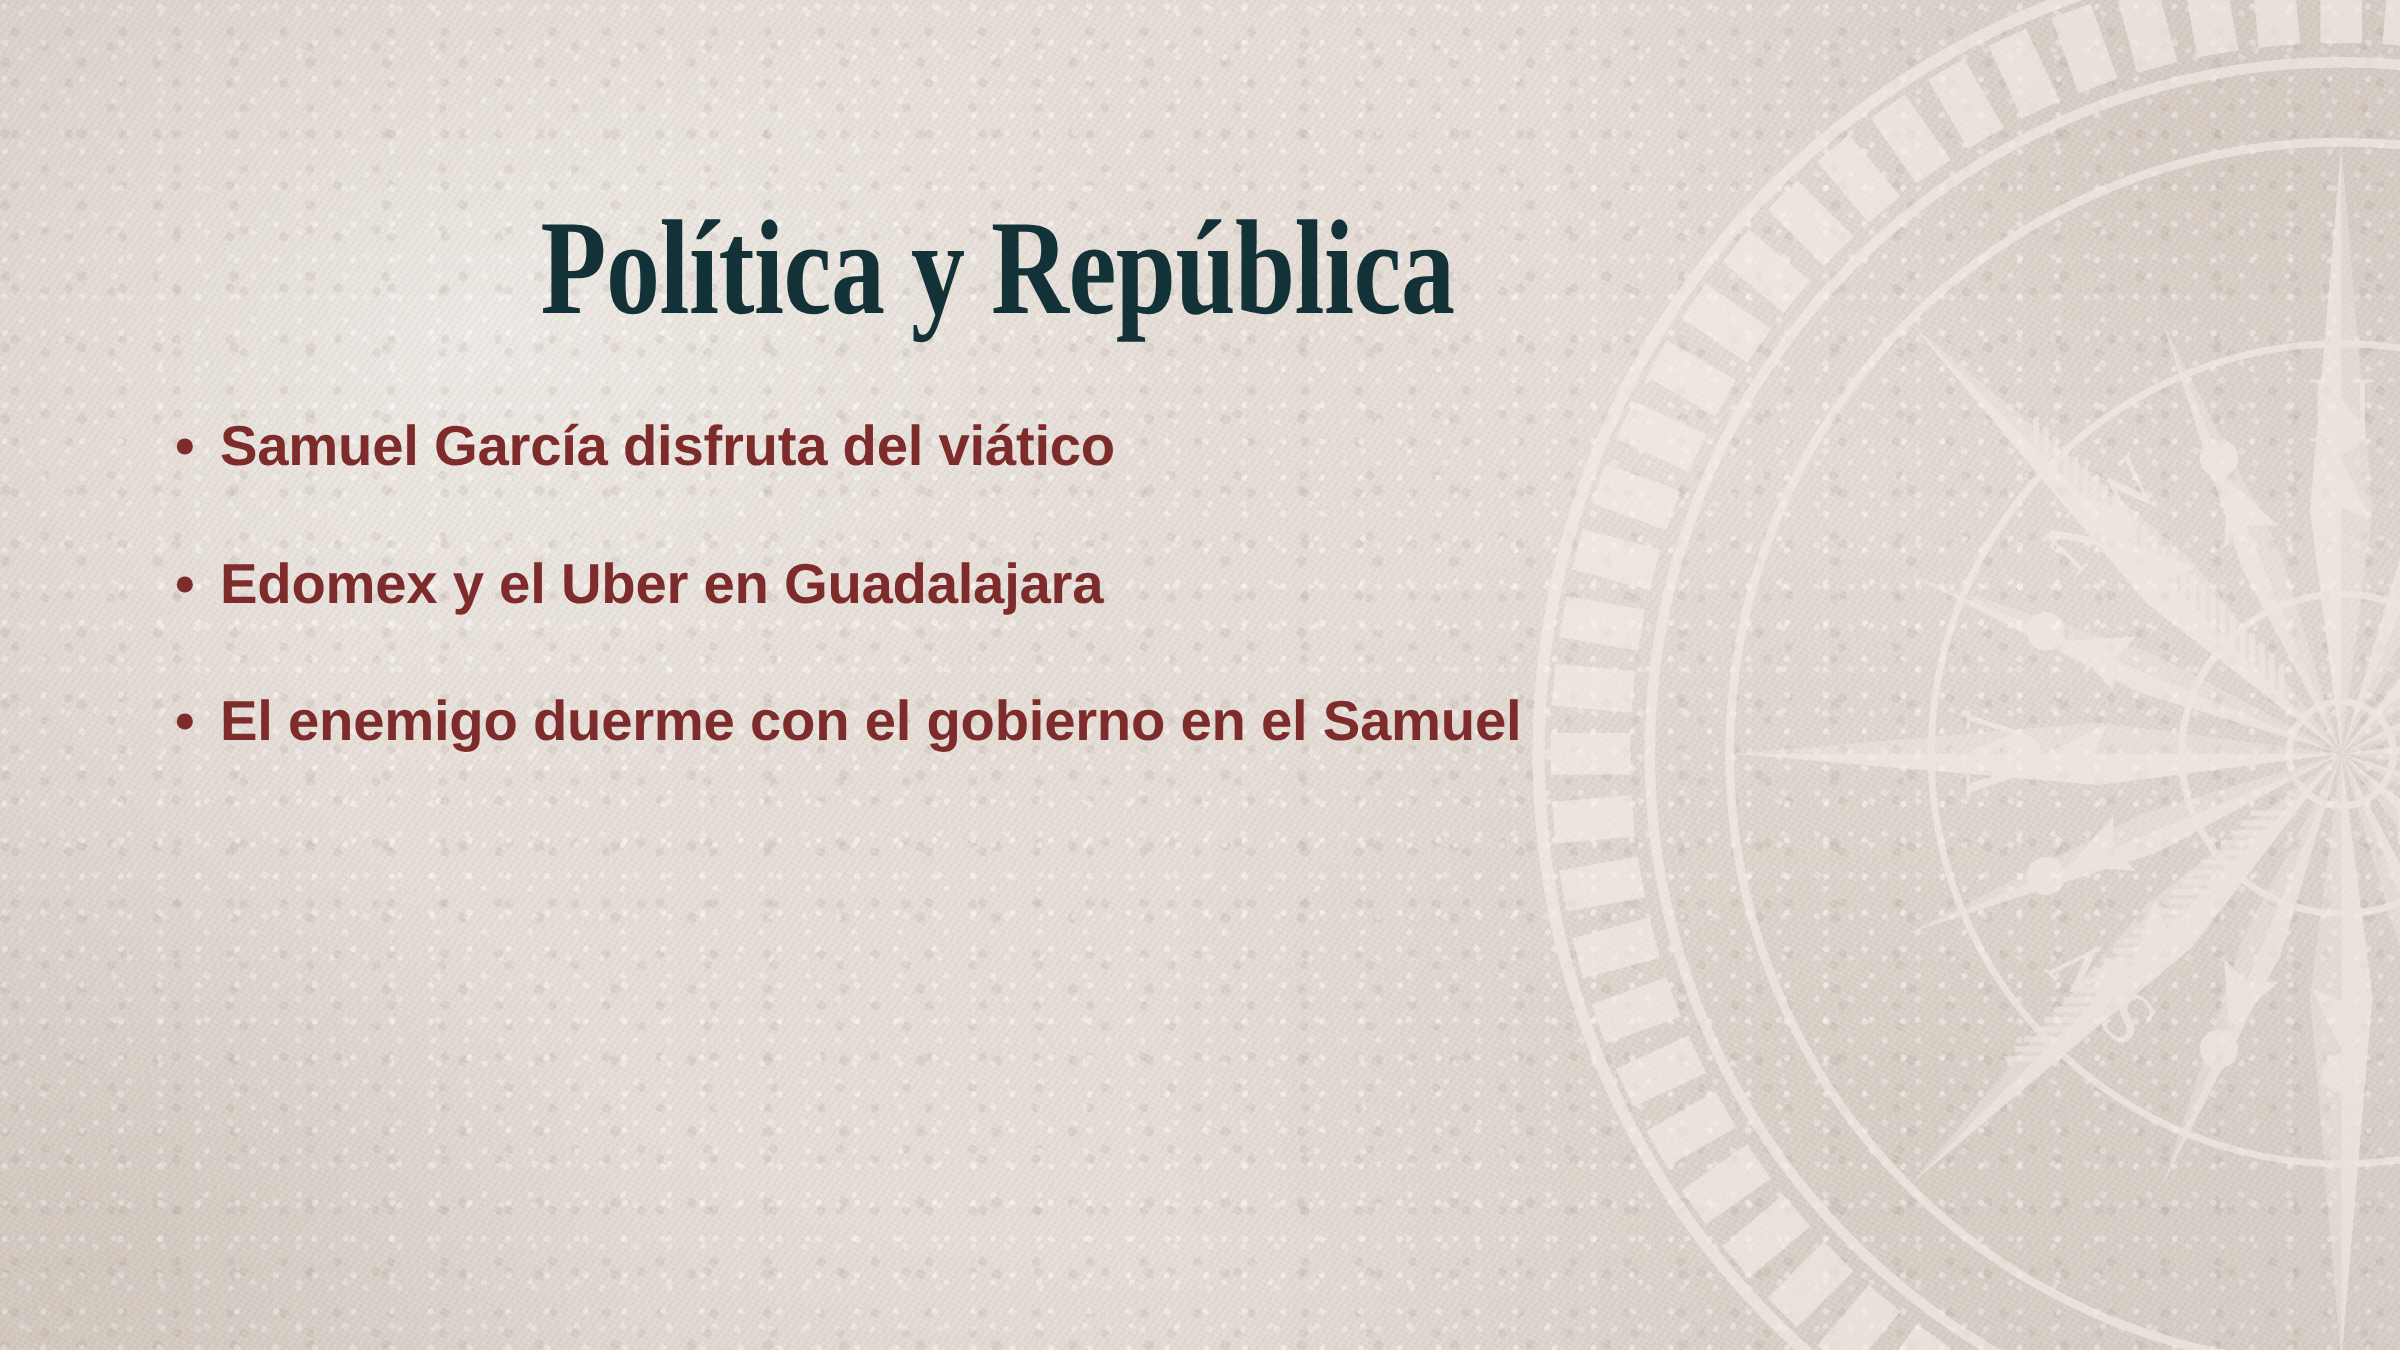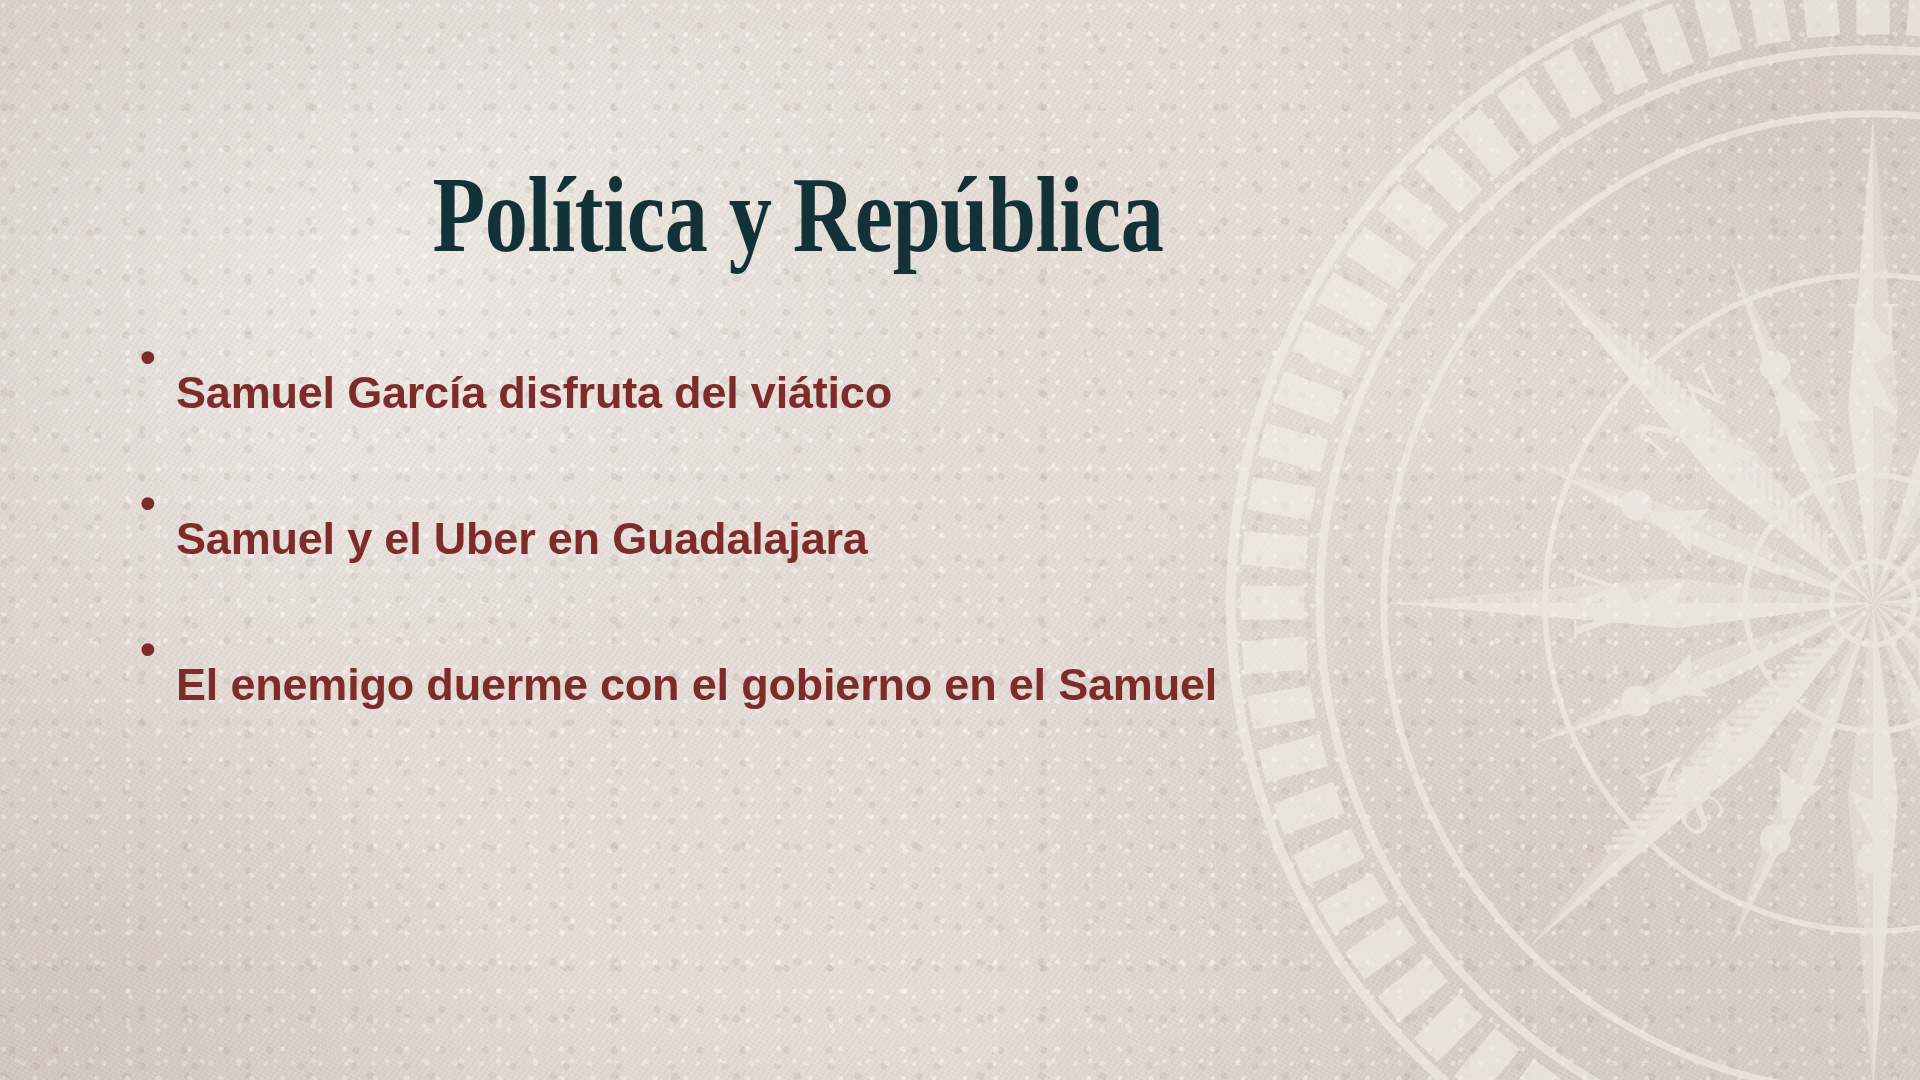--- a/index.html
+++ b/index.html
@@ -112,21 +112,20 @@
   .bullet-item:last-child { margin-bottom: 0; }
   .bullet-dot {
     flex: 0 0 auto;
     width: 36px;
     font-size: 45px;
     line-height: 1.18;
     color: #7e2b2b;
   }
   .bullet-text {
     flex: 1 1 auto;
-    margin-top: 36px;
   }
 </style>
 </head>
 <body>
 
 <div id="slide">
 
   <div class="tex tex-c"></div>
   <div class="tex tex-a"></div>
   <div class="tex tex-b"></div>
@@ -669,21 +668,21 @@
 
   <h1 id="title">Política y República</h1>
 
   <ul id="bullet-list">
     <li class="bullet-item">
       <span class="bullet-dot">•</span>
       <span class="bullet-text">Samuel García disfruta del viático</span>
     </li>
     <li class="bullet-item">
       <span class="bullet-dot">•</span>
-      <span class="bullet-text">Samuel y el Uber en Guadalajara</span>
+      <span class="bullet-text">Edomex y el Uber en Guadalajara</span>
     </li>
     <li class="bullet-item">
       <span class="bullet-dot">•</span>
       <span class="bullet-text">El enemigo duerme con el gobierno en el Samuel</span>
     </li>
   </ul>
 
 </div>
 
 </body></html>

